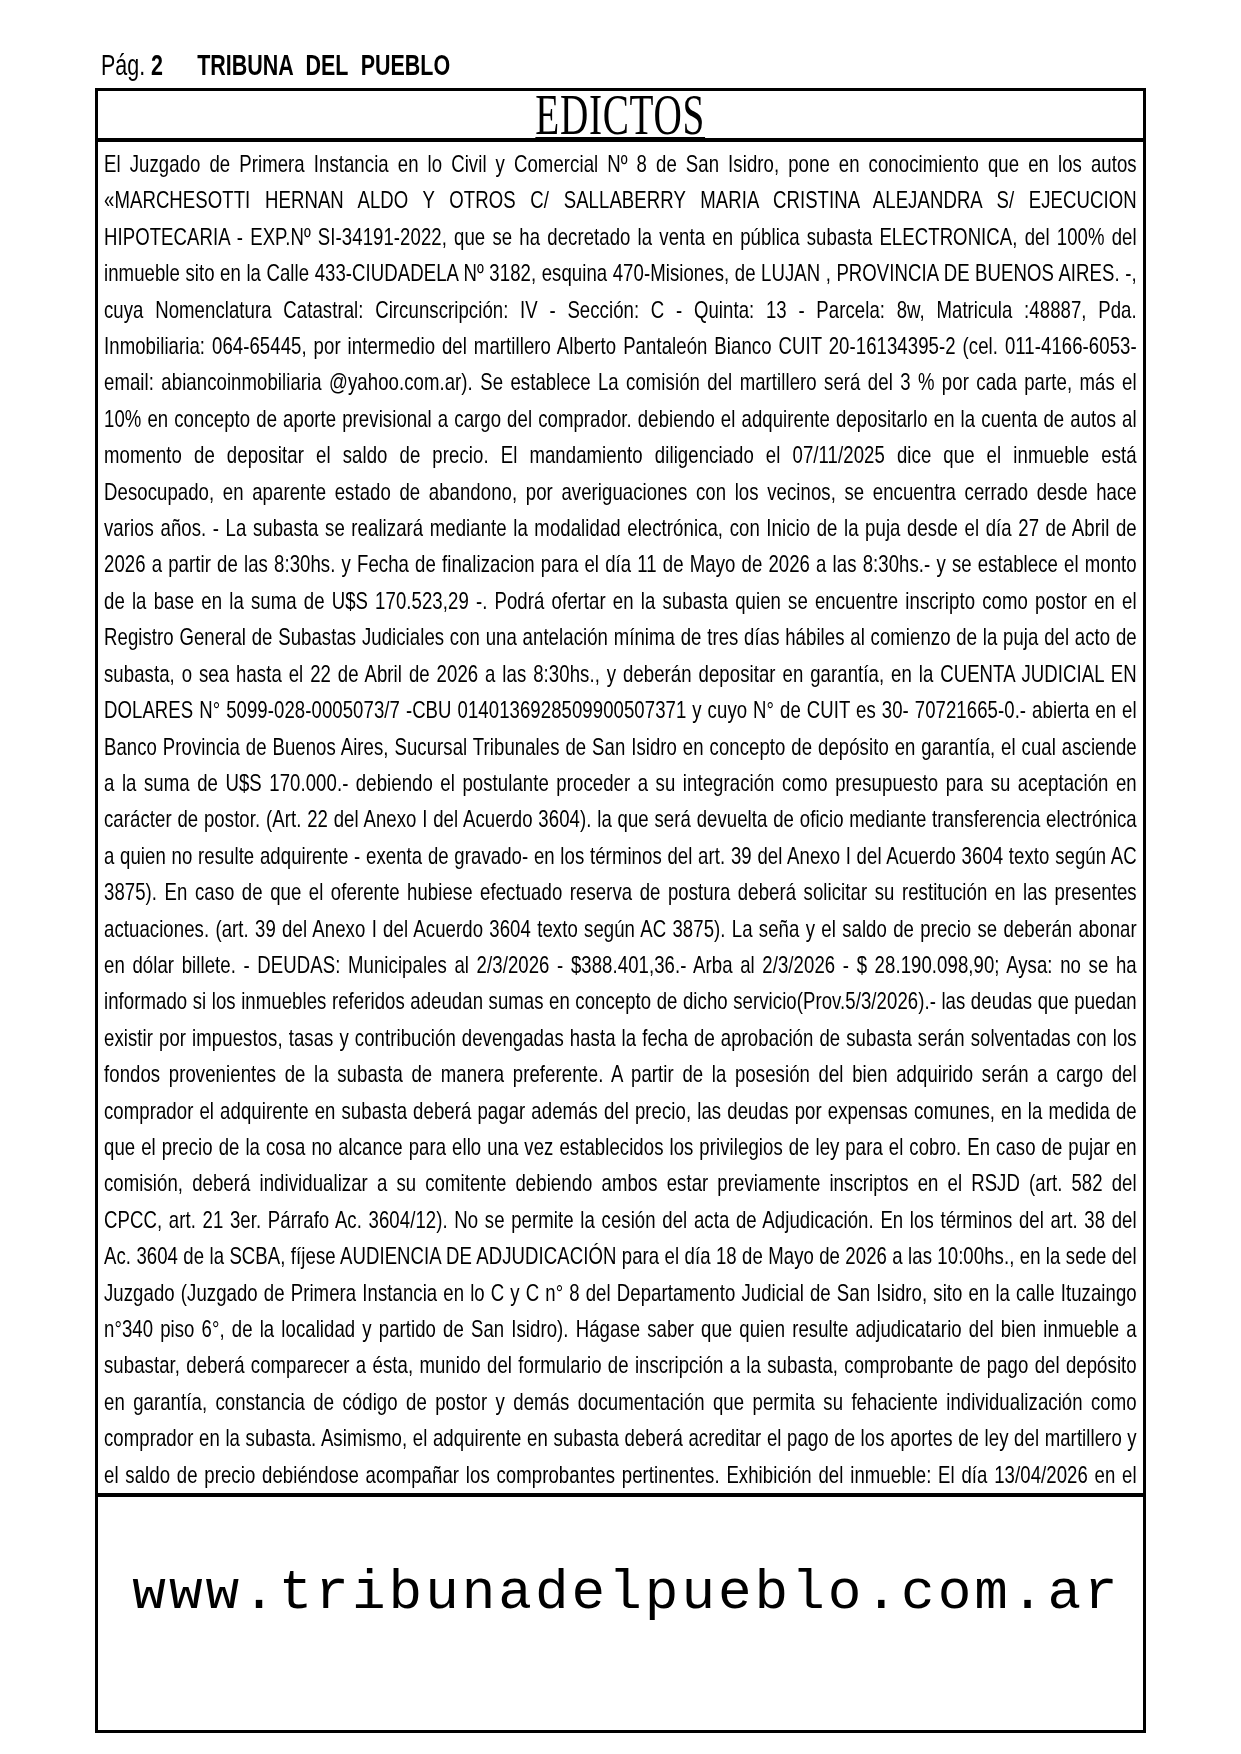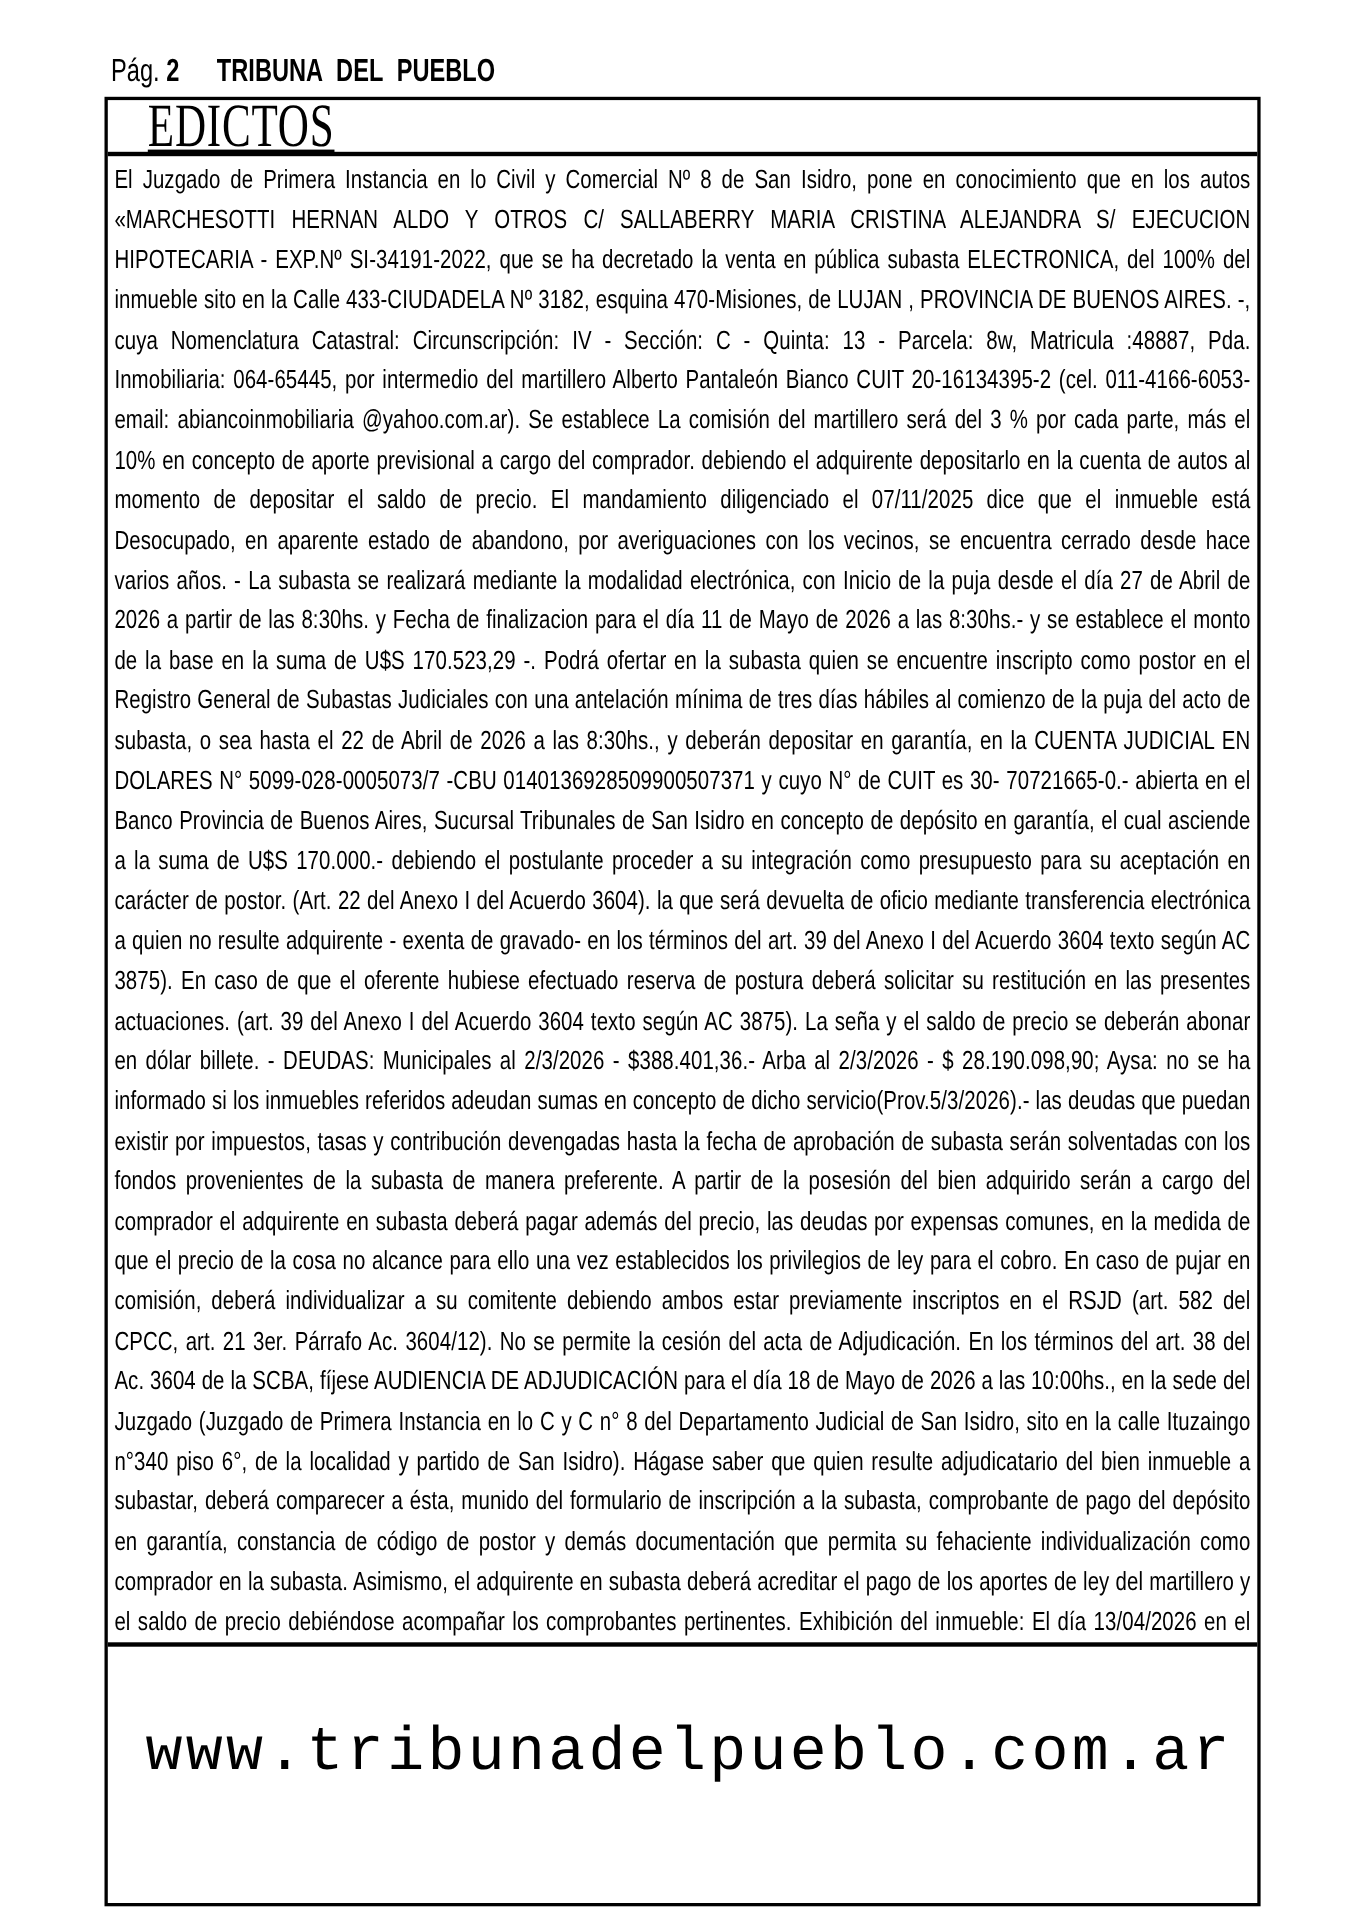--- a/index.html
+++ b/index.html
@@ -38,20 +38,21 @@
     width: 1051px; height: 1645px;
     box-sizing: border-box;
     border: 3px solid #000;
     background: #fff;
   }
 
   
   .section-title-band {
     height: 47px;
     border-bottom: 4px solid #000;
+    text-align: center;
     overflow: visible;
   }
   .section-title {
     display: inline-block;
     transform: scaleX(0.70);
     transform-origin: 50% 0;
     font-family: "Liberation Serif", serif;
     font-weight: 400;
     font-size: 56px;
     line-height: 49px;

